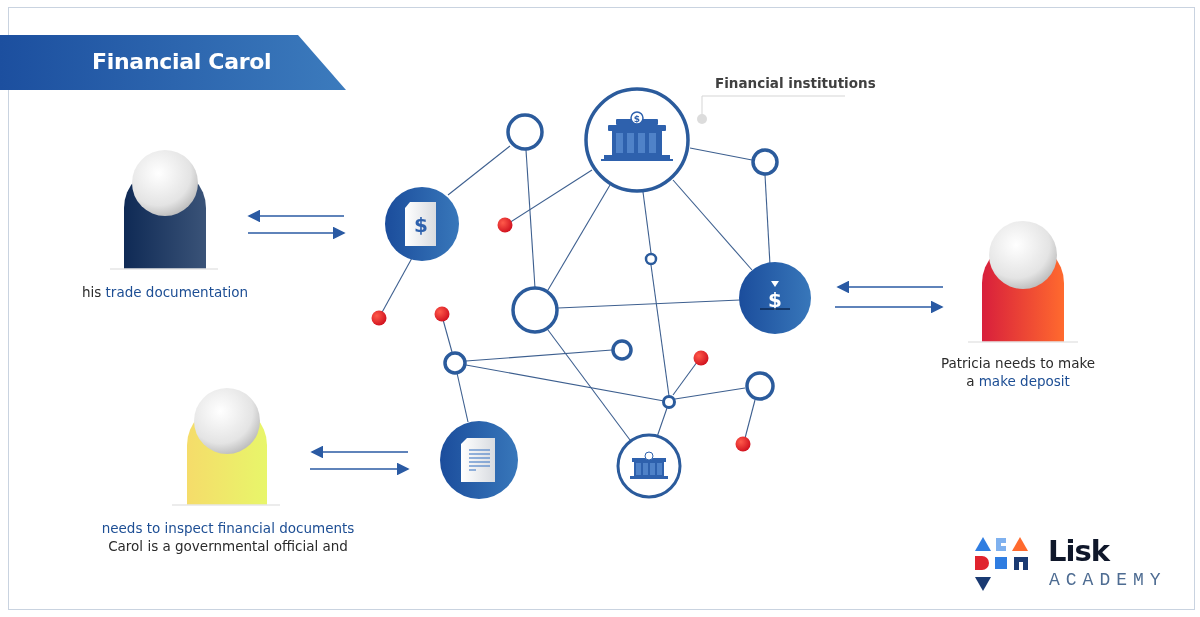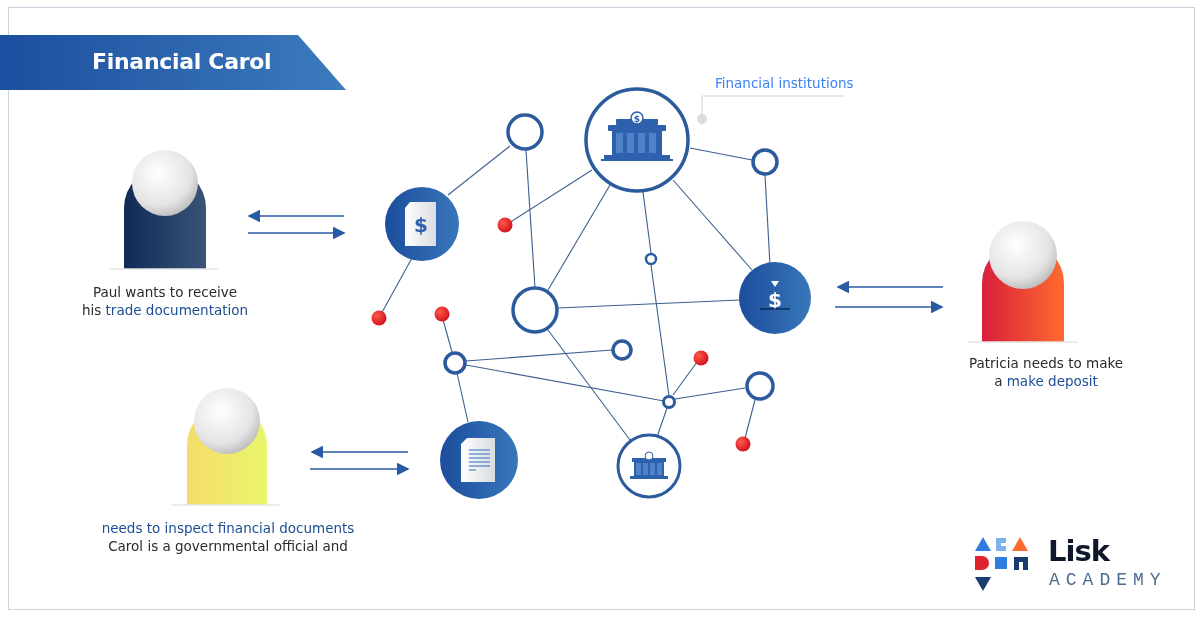--- a/index.html
+++ b/index.html
@@ -4,21 +4,21 @@
 <style>
   html, body { margin: 0; padding: 0; background: #ffffff; }
   body { width: 1200px; height: 617px; position: relative; overflow: hidden; font-family: "DejaVu Sans", sans-serif; }
   .frame { position: absolute; left: 8px; top: 7px; width: 1187px; height: 603px; border: 1px solid #c9d3e0; box-sizing: border-box; }
   .banner { position: absolute; left: 0; top: 35px; width: 348px; height: 55px; }
   .banner svg { position: absolute; left: 0; top: 0; }
   .banner-title { position: absolute; left: 92px; top: 49px; color: #ffffff; font-weight: bold; font-size: 22px; font-family: "DejaVu Sans", sans-serif; letter-spacing: -0.3px; }
   .net { position: absolute; left: 0; top: 0; }
   .caption { position: absolute; text-align: center; font-size: 13.5px; color: #2b2b2b; line-height: 18px; font-family: "DejaVu Sans", sans-serif; }
   .caption b { color: #1d4e94; font-weight: normal; }
-  .inst-label { position: absolute; left: 715px; top: 75px; font-size: 13.5px; color: #3b82f6; font-family: "DejaVu Sans", sans-serif; }
+  .inst-label { position: absolute; left: 715px; top: 75px; font-size: 13.5px; color: #404040; font-family: "DejaVu Sans", sans-serif; font-weight: bold; }
   .logo-text-lisk { position: absolute; left: 1048px; top: 534px; font-size: 29px; font-weight: bold; color: #0f172a; font-family: "DejaVu Sans", sans-serif; letter-spacing: -1px; }
   .logo-text-academy { position: absolute; left: 1049px; top: 570px; font-size: 18px; color: #4e6c92; letter-spacing: 6px; font-family: Liberation Mono, monospace; }
 </style>
 </head>
 <body>
 
 <div class="frame"></div>
 
 <div class="banner">
   <svg width="348" height="55">
@@ -220,28 +220,27 @@
     <path d="M975,556 L982,556 A7,7 0 0 1 982,570 L975,570 Z" fill="#e0232e"></path>
     <rect x="995" y="557" width="12" height="12" fill="#2f7de1"></rect>
     <path d="M1014,557 L1028,557 L1028,570 L1014,570 Z M1019,562 L1023,562 L1023,570 L1019,570 Z" fill="#1a3a72" fill-rule="evenodd"></path>
     <polygon points="975,577 991,577 983,591" fill="#1a3a72"></polygon>
   </g>
 </svg>
 
 <div class="inst-label">Financial institutions</div>
 
 <div class="caption" style="left:60px; top:283px; width:210px;">
-  <div>Paul wants to receive</div>
   <div><span>his </span><b>trade documentation</b></div>
 </div>
 
 <div class="caption" style="left:78px; top:519px; width:300px;">
   <div><b>needs to inspect financial documents</b></div>
   <div>Carol is a governmental official and</div>
 </div>
 
-<div class="caption" style="left:941px; top:354px; width:210px;">
+<div class="caption" style="left:913px; top:354px; width:210px;">
   <div>Patricia needs to make</div>
   <div><span>a </span><b>make deposit</b></div>
 </div>
 
 <div class="logo-text-lisk">Lisk</div>
 <div class="logo-text-academy">ACADEMY</div>
 
 </body></html>

